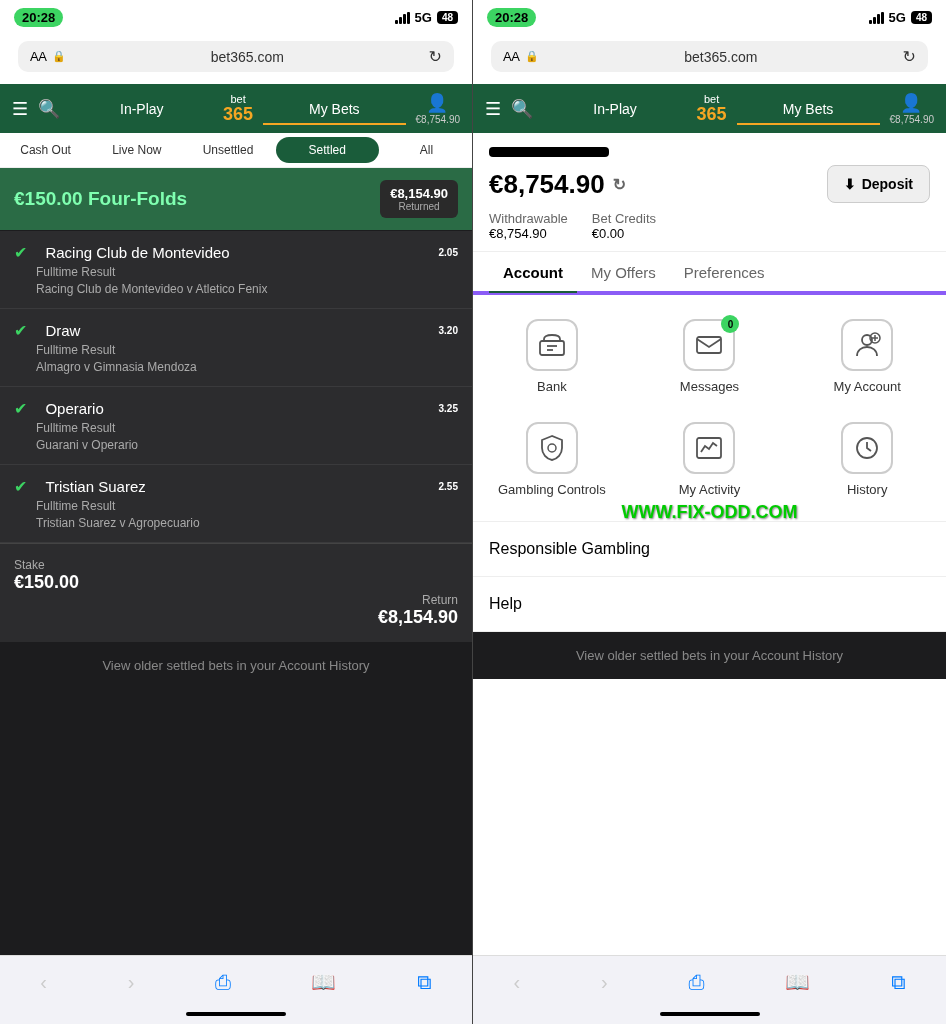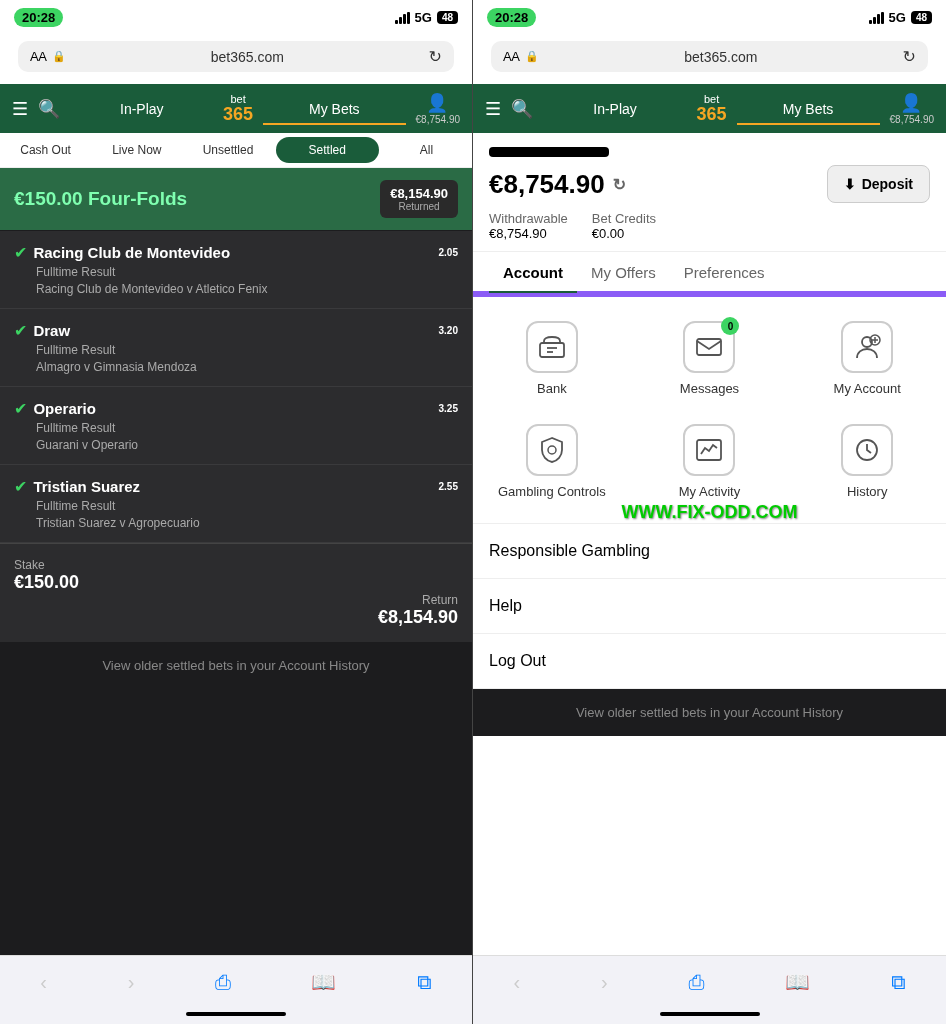--- a/index.html
+++ b/index.html
@@ -229,21 +229,22 @@
       align-items: center;
       gap: 6px;
     }
     .bet-check {
       color: #3cd462;
       font-size: 16px;
     }
     .bet-name {
       color: #fff;
       font-size: 15px;
-      font-weight: 700;
+      font-weight: 400;
+      margin-left: 12px;
     }
     .bet-odds {
       color: #fff;
       font-size: 10px;
       font-weight: 600;
     }
     .bet-sub {
       color: #aaa;
       font-size: 12px;
       margin-top: 3px;
@@ -327,21 +328,21 @@
       color: #666;
     }
     .sub-balance-item .sub-val {
       color: #000;
       font-weight: 500;
     }
 
     
     .account-tabs {
       display: flex;
-      border-bottom: 6px solid #8b5cf6;
+      border-bottom: 4px solid #8b5cf6;
       padding: 0 16px;
     }
     .account-tab {
       padding: 12px 14px 10px;
       font-size: 15px;
       color: #666;
       cursor: pointer;
       border-bottom: 2px solid transparent;
       margin-bottom: -2px;
     }
@@ -740,21 +741,20 @@
                 <circle cx="13" cy="13" r="10" stroke="#555" stroke-width="1.8" fill="none"></circle>
                 <polyline points="13,7 13,13 17,16" stroke="#555" stroke-width="1.8" fill="none"></polyline>
               </svg>
             </div>
             <span class="menu-label">History</span>
           </div>
         </div>
 
         <div class="account-list-item">Responsible Gambling</div>
         <div class="account-list-item">Help</div>
-        <div class="account-list-item">Log Out</div>
 
         <div class="view-older" style="background:#1c1c1e; color:#888;">View older settled bets in your Account History</div>
       </div>
 
       <div class="browser-bottom" style="background:#f2f2f7;">
         <span class="nav-btn disabled">‹</span>
         <span class="nav-btn disabled">›</span>
         <span class="nav-btn">⎙</span>
         <span class="nav-btn">📖</span>
         <span class="nav-btn">⧉</span>

